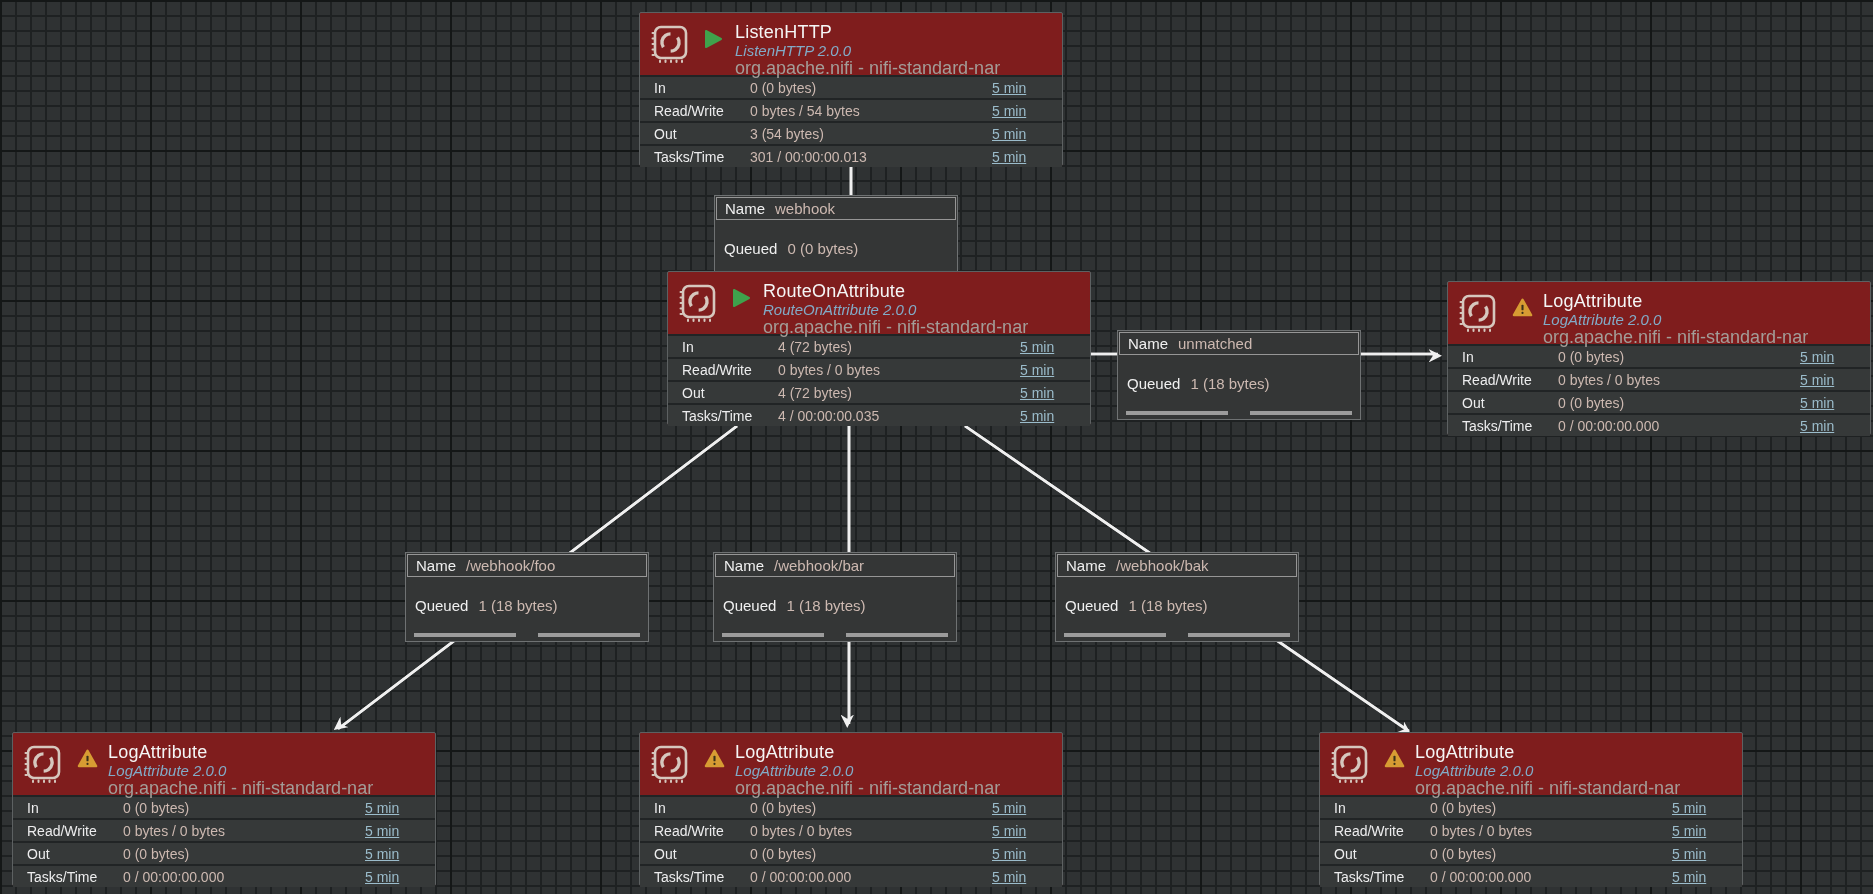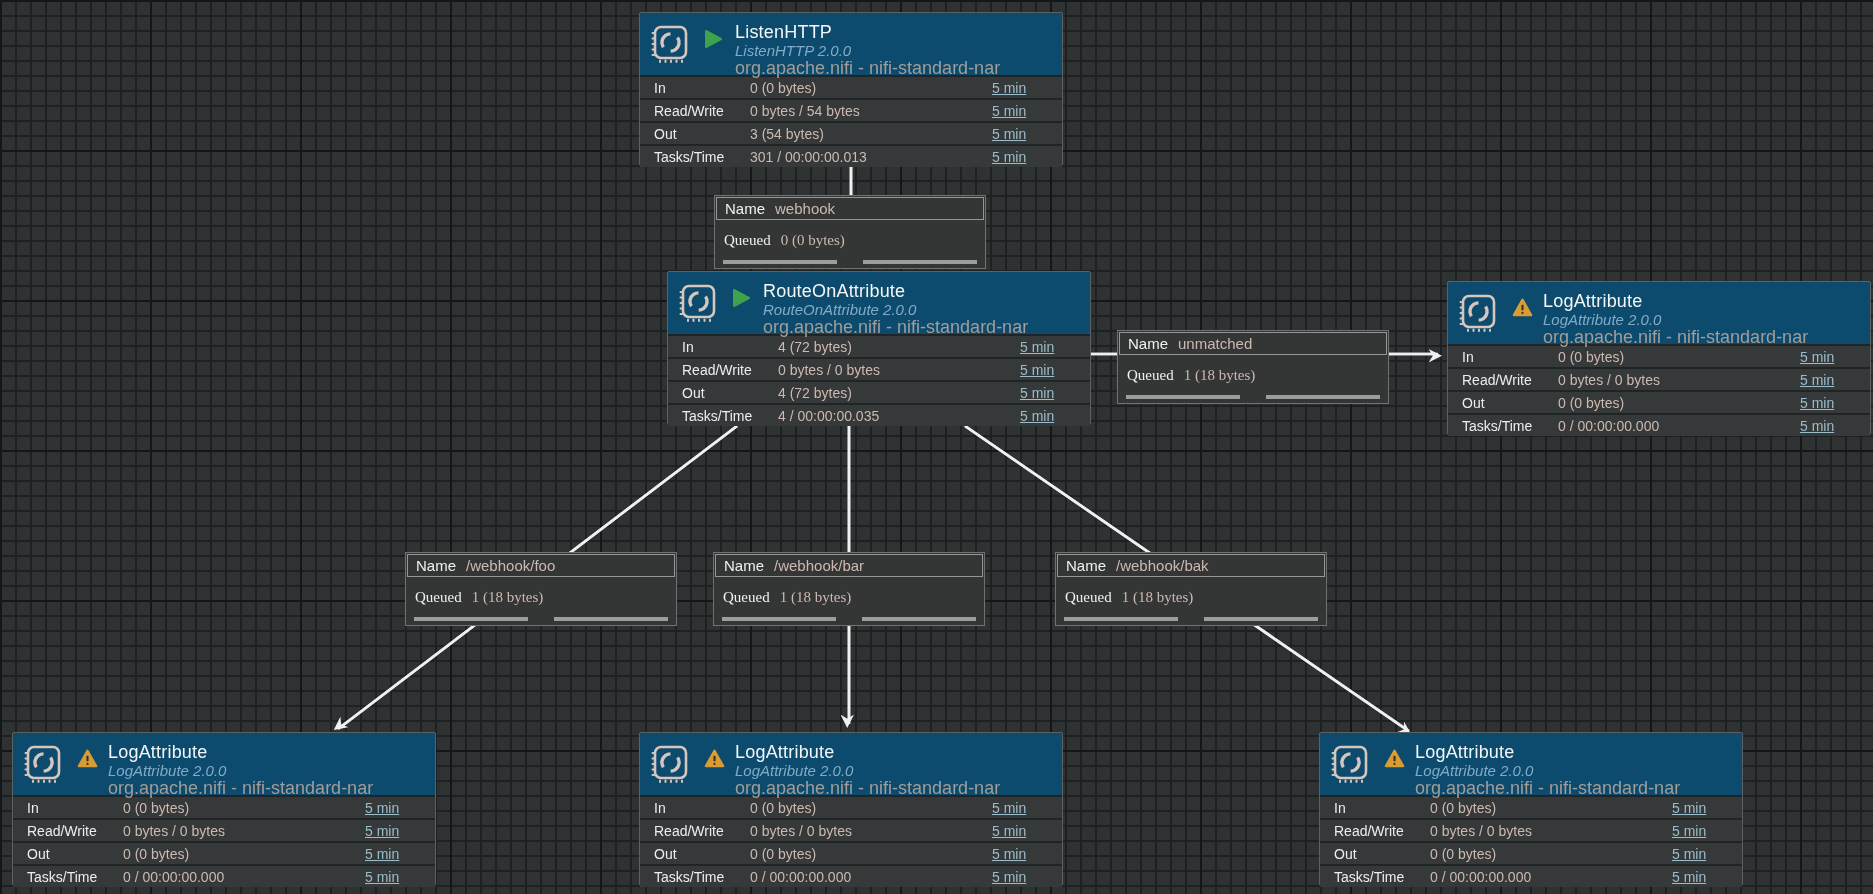--- a/index.html
+++ b/index.html
@@ -14,49 +14,49 @@
       linear-gradient(to bottom, #1e2122 2px, transparent 2px);
     background-size:150px 150px,150px 150px,15px 15px,15px 15px;
     position:relative;
   }
   #wires{position:absolute;left:0;top:0;z-index:1;}
   #wires line{stroke:#f0f0f0;stroke-width:2.6;}
 
   
   .processor{
     position:absolute;z-index:3;width:424px;height:154px;box-sizing:border-box;
-    background:#0c4a6e;border:1px solid #5d6162;border-radius:2px;
+    background:#7f1d1d;border:1px solid #5d6162;border-radius:2px;
     color:#eceff0;
   }
   .p-header{display:flex;align-items:flex-start;padding:9px 12px 0 10px;height:52px;}
   .p-icon{flex:0 0 auto;width:44px;height:44px;margin-top:1px;}
   .p-state{flex:0 0 auto;width:21px;margin:7px 8px 0 10px;}
   .p-titles{flex:1 1 auto;min-width:0;margin-left:2px;}
   .p-title{font-size:18px;font-weight:500;line-height:20px;color:#f5f6f6;letter-spacing:.2px;}
   .p-type{font-size:15px;line-height:18px;color:#82abc7;font-style:italic;}
   .p-bundle{font-size:18px;line-height:16px;color:#a39d98;}
   .p-rows{margin-top:1px;}
   .p-row{
     display:flex;align-items:center;height:21px;padding:0 14px;
     background:#363939;border-top:2px solid #212425;font-size:14px;
   }
   .p-row .r-label{flex:0 0 96px;color:#ededee;}
   .p-row .r-value{flex:1 1 auto;color:#cdb9b1;}
   .p-row .r-period{flex:0 0 56px;text-align:left;color:#9bbccb;text-decoration:underline;}
 
   
   .conn-label{
-    position:absolute;z-index:2;width:272px;box-sizing:border-box;
+    position:absolute;z-index:2;width:244px;box-sizing:border-box;
     background:#343636;border:1px solid #6f7273;color:#ececec;
   }
   .cl-name-row{
     display:flex;align-items:center;height:23px;box-sizing:border-box;
     border:1px solid #969696;margin:1px;padding:0 8px;font-size:15px;
   }
-  .cl-queued-row{display:flex;align-items:center;height:20px;padding:9px 9px;font-size:15px;font-family:Liberation Serif, serif;}
+  .cl-queued-row{display:flex;align-items:center;height:20px;padding:17px 9px;font-size:15px;}
   .cl-key{color:#f0f0f0;margin-right:10px;}
   .cl-val{color:#cdb9b1;}
   .cl-bars{display:flex;justify-content:space-between;padding:1px 8px 4px 8px;}
   .cl-bars .bar{display:block;width:45%;height:4px;background:#9c9c9c;}
 
   svg{display:block;}
 </style>
 </head>
 <body>
 

